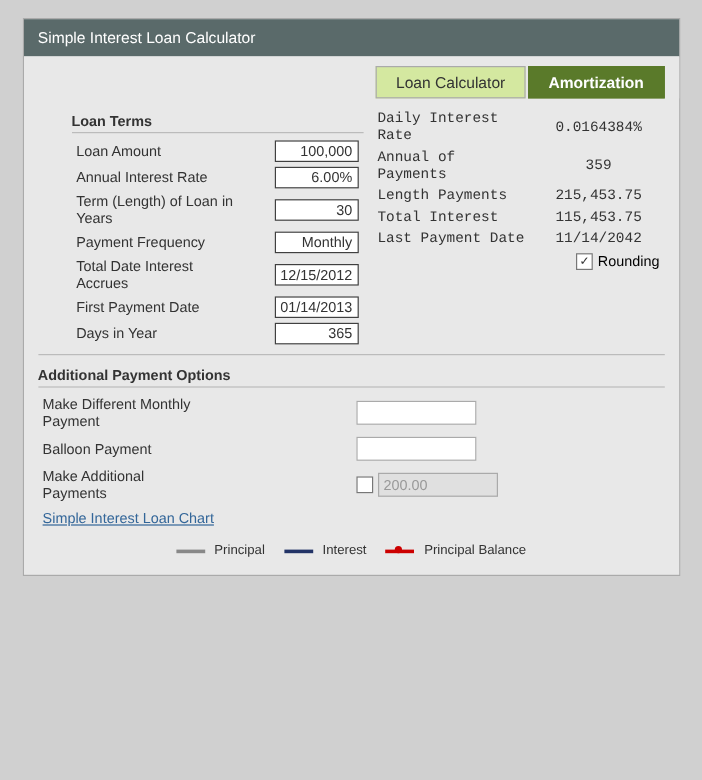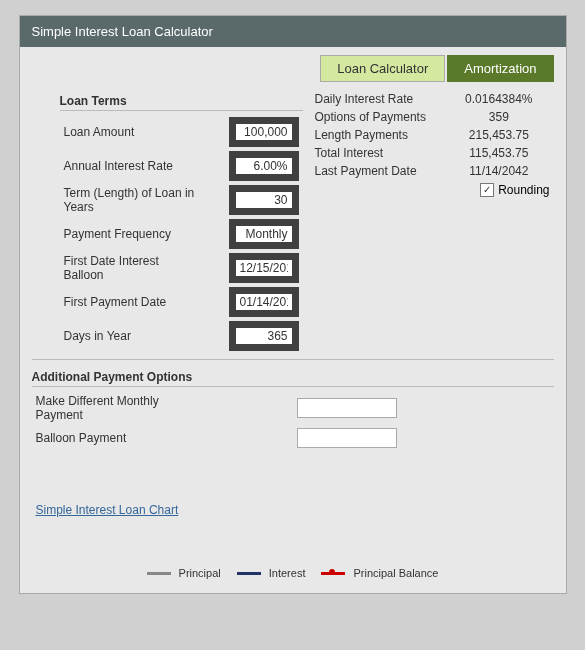--- a/index.html
+++ b/index.html
@@ -38,21 +38,21 @@
     .tab-loan {
       background: #d4e8a0;
       color: #333;
       border-color: #aaa;
       text-align: center;
     }
     .tab-amort {
       background: #5a7a2a;
       color: #fff;
       border-color: #5a7a2a;
-      font-weight: normal;
+      font-weight: bold;
     }
     .main-content {
       padding: 8px 12px;
     }
     .section-header {
       color: #333;
       font-weight: bold;
       font-size: 12px;
       margin-bottom: 4px;
       padding: 4px 0 2px 0;
@@ -82,36 +82,37 @@
     }
     .loan-terms-table .label-cell {
       color: #333;
       width: 60%;
     }
     .loan-terms-table .value-cell {
       text-align: right;
       color: #333;
     }
     .input-field {
-      border: 7px solid #404040;
+      border: 1px solid #404040;
       background: #fff;
       padding: 1px 4px;
       text-align: right;
       font-size: 12px;
       width: 70px;
       color: #333;
     }
     .results-table {
       width: 100%;
       border-collapse: collapse;
     }
     .results-table td {
       padding: 2px 4px;
       font-size: 12px;
       vertical-align: middle;
+      font-family: Liberation Mono, monospace;
     }
     .results-table .label-cell {
       color: #333;
       width: 55%;
     }
     .results-table .value-cell {
       text-align: center;
       color: #333;
       font-weight: normal;
     }
@@ -164,21 +165,20 @@
       align-items: center;
       gap: 16px;
       padding: 10px 0 6px 0;
     }
     .legend-item {
       display: flex;
       align-items: center;
       gap: 8px;
       font-size: 11px;
       color: #333;
-      margin-top: 36px;
     }
     .inline-check {
       width: 14px;
       height: 14px;
       border: 1px solid #777;
       background: #fff;
       display: inline-flex;
       align-items: center;
       justify-content: center;
       font-size: 10px;
@@ -235,21 +235,21 @@
               <input class="input-field" type="text" value="30" style="">
             </td>
           </tr>
           <tr>
             <td class="label-cell">Payment Frequency</td>
             <td class="value-cell">
               <input class="input-field" type="text" value="Monthly" style="">
             </td>
           </tr>
           <tr>
-            <td class="label-cell">First Date Interest Balloon</td>
+            <td class="label-cell">Total Date Interest Accrues</td>
             <td class="value-cell">
               <input class="input-field" type="text" value="12/15/2012" style="">
             </td>
           </tr>
           <tr>
             <td class="label-cell">First Payment Date</td>
             <td class="value-cell">
               <input class="input-field" type="text" value="01/14/2013" style="">
             </td>
           </tr>
@@ -264,21 +264,21 @@
       </div>
 
       <div class="right-col">
         <table class="results-table">
           <tbody>
               <tr>
             <td class="label-cell">Daily Interest Rate</td>
             <td class="value-cell">0.0164384%</td>
           </tr>
           <tr>
-            <td class="label-cell">Options of Payments</td>
+            <td class="label-cell">Annual of Payments</td>
             <td class="value-cell">359</td>
           </tr>
           <tr>
             <td class="label-cell">Length Payments</td>
             <td class="value-cell">215,453.75</td>
           </tr>
           <tr>
             <td class="label-cell">Total Interest</td>
             <td class="value-cell">115,453.75</td>
           </tr>
@@ -309,23 +309,32 @@
           <td>
             <input class="add-input" type="text" value="" style="">
           </td>
         </tr>
         <tr>
           <td class="label-cell">Balloon Payment</td>
           <td>
             <input class="add-input" type="text" value="" style="">
           </td>
         </tr>
+        <tr class="make-additional-row">
+          <td class="label-cell">Make Additional<br>Payments</td>
+          <td>
+            <div class="make-additional-input-group">
+              <span class="inline-check">&nbsp;</span>
+              <input class="add-input add-input-disabled" type="text" value="200.00" style="">
+            </div>
+          </td>
+        </tr>
       </tbody>
         </table>
-      <div style="padding: 4px 4px; margin-top: 48px;">
+      <div style="padding: 4px 4px;">
         <a class="chart-link">Simple Interest Loan Chart</a>
       </div>
     </div>
 
     <div class="legend-row">
       <div class="legend-item">
         <span style="display:inline-block;width:24px;height:3px;background:#888888;"></span>
         <span>Principal</span>
       </div>
       <div class="legend-item">

